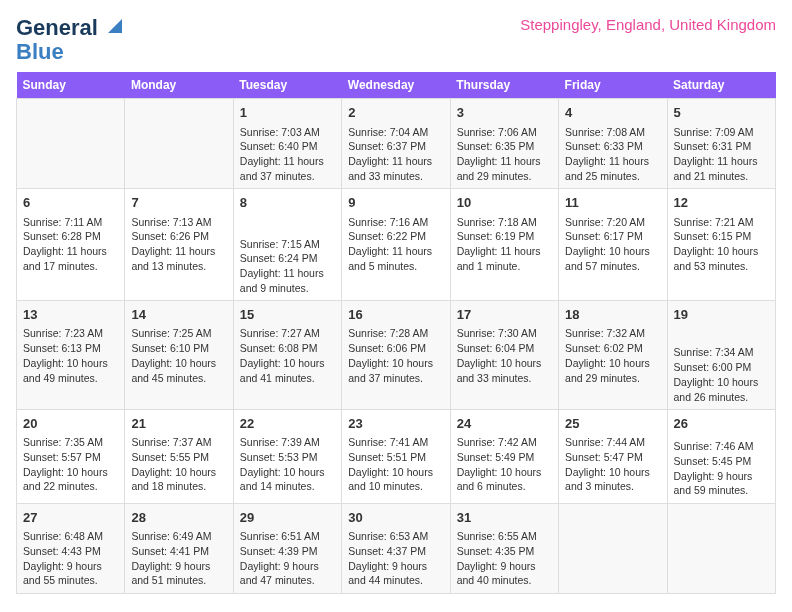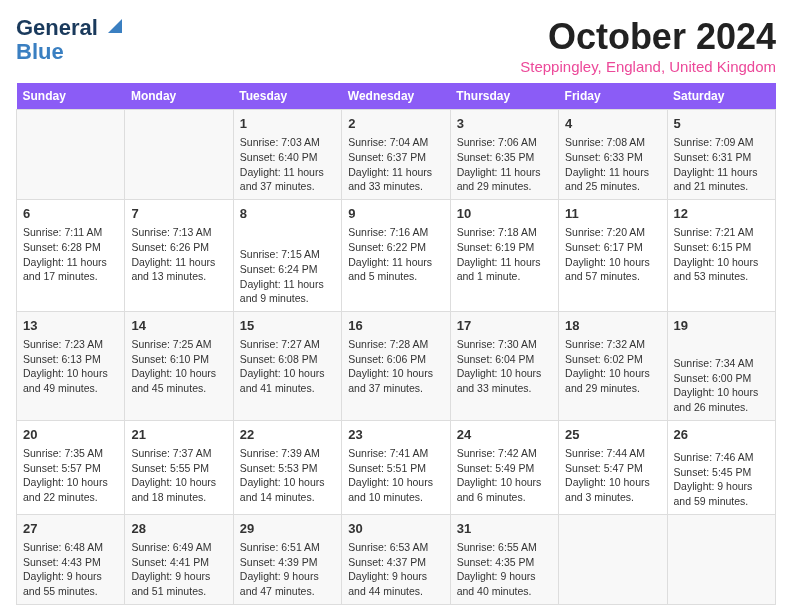--- a/index.html
+++ b/index.html
@@ -86,21 +86,20 @@
   <div class="logo-area">
     <div style="display:flex;align-items:center;">
       <span class="logo-text"><span style="color:#1a3a5c;">General</span></span>
       <svg width="22" height="22" viewBox="0 0 22 22" style="margin-left:2px;margin-top:-4px;">
         <polygon points="8,18 22,4 22,18" fill="#3a7fc1"></polygon>
       </svg>
     </div>
     <span class="logo-text" style="color:#3a7fc1;font-size:22px;">Blue</span>
   </div>
   <div class="title-area">
-    <div class="month-title">October 2024</div>
     <div class="location">Steppingley, England, United Kingdom</div>
   </div>
 </div>
 
 <table>
   <thead>
     <tr id="header-row">
         <th>Sunday</th>
         <th>Monday</th>
         <th>Tuesday</th>

